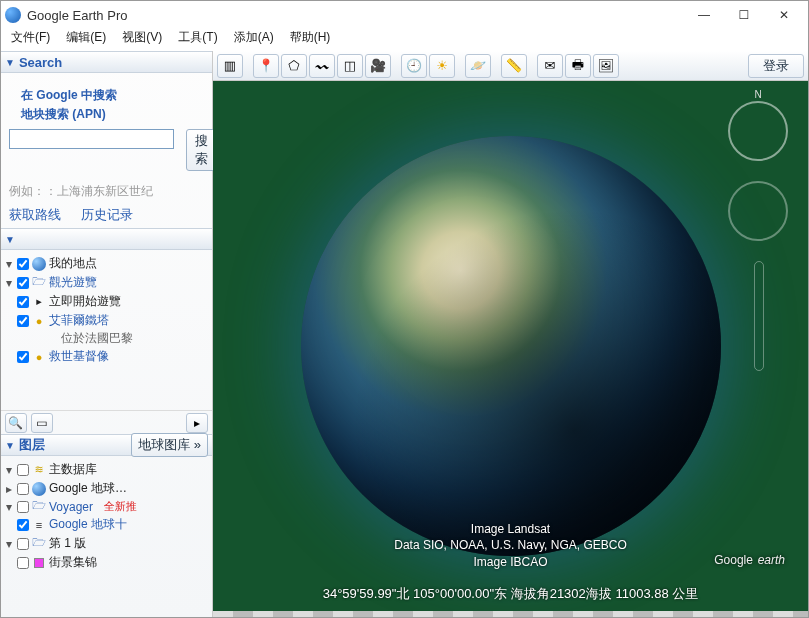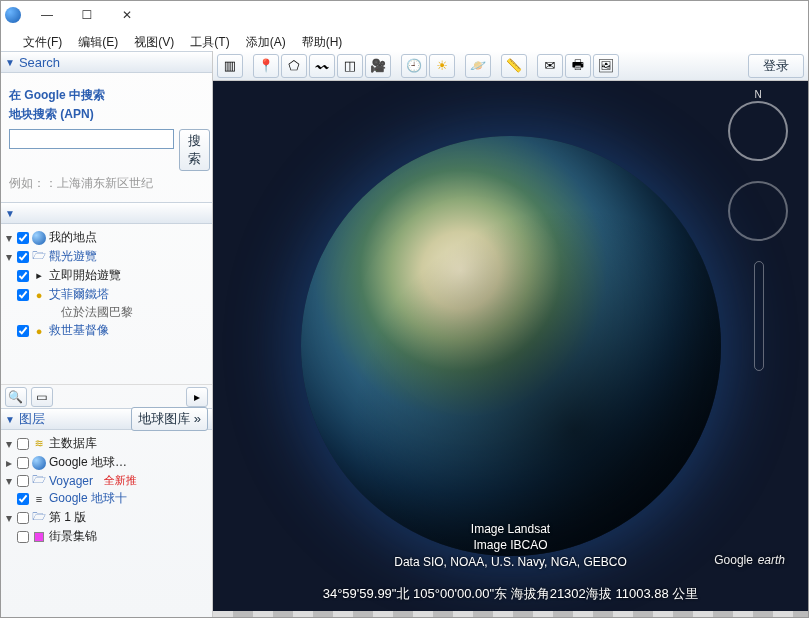--- a/index.html
+++ b/index.html
@@ -1,34 +1,34 @@
 <!DOCTYPE html>
 <html><head>
 <meta charset="utf-8">
 <style>
 *{box-sizing:border-box;margin:0;padding:0;font-family:"Microsoft YaHei",SimSun,Arial,sans-serif;font-size:12px}
 body{width:809px;height:618px;background:#fff;overflow:hidden;border:1px solid #999}
 .titlebar{height:28px;display:flex;align-items:center;padding:0 4px;background:#fff}
 .titlebar .icon{width:16px;height:16px;border-radius:50%;background:radial-gradient(circle at 30% 30%,#6bb6ff,#1a5fb4);margin-right:6px;flex:none}
 .titlebar .title{flex:1;color:#333;font-size:13px}
 .winbtn{width:40px;height:24px;display:flex;align-items:center;justify-content:center;color:#333}
-.menubar{height:22px;display:flex;align-items:flex-end;padding:0 22px;gap:16px;color:#222;font-size:13px}
+.menubar{height:22px;display:flex;align-items:flex-start;padding:0 10px;gap:16px;color:#222;font-size:13px}
 .menubar span{cursor:default}
 .main{display:flex;height:calc(100% - 50px)}
 .sidebar{width:212px;background:linear-gradient(#fdfdfd,#f4f6f8);display:flex;flex-direction:column;border-right:1px solid #c9c9c9}
 .panel-hdr{height:22px;background:linear-gradient(#fff,#e2e9f1);border-top:1px solid #c9d3de;border-bottom:1px solid #c9d3de;display:flex;align-items:center;padding:0 4px;gap:4px}
 .panel-hdr .tri{color:#2a5db0;font-size:10px}
-.panel-hdr .ttl{color:#2a5db0;font-weight:normal;font-size:13px;flex:1}
+.panel-hdr .ttl{color:#2a5db0;font-weight:bold;font-size:13px;flex:1}
 .btn-chip{background:linear-gradient(#fff,#e9eef4);border:1px solid #9fb4ca;border-radius:3px;padding:2px 8px;color:#234;cursor:pointer;font-size:13px}
 .btn-chip.sm{padding:2px 6px}
 .search-body{padding:6px 8px 4px}
-.search-body .radios{margin:8px 0 6px}
+.search-body .radios{margin:8px 12px 6px}
 .search-body .radios label{display:block;color:#333;margin:2px 0;font-size:13px}
 .search-body .radios b{color:#2a5db0;font-weight:bold}
-.search-body .row{display:flex;gap:5px;margin-bottom:4px}
+.search-body .row{display:flex;gap:12px;margin-bottom:12px}
 .search-body input[type=text]{flex:1;border:1px solid #7a9ec2;height:20px;padding:0 4px}
 .search-body .eg{color:#999;font-size:12px;margin:4px 0 6px}
 .search-body .links{display:flex;gap:20px}
 .search-body .links span{color:#2a5db0;font-size:13px;cursor:pointer}
 .tree{padding:4px 2px;flex:1;overflow:hidden;font-size:13px;color:#222}
 .tree .row{display:flex;align-items:center;gap:2px;padding:1px 0}
 .tree .exp{width:12px;text-align:center;color:#555;cursor:pointer}
 .tree .chk{width:12px;height:12px}
 .tree .ic{width:16px;height:14px;display:inline-flex;align-items:center;justify-content:center;font-size:11px}
 .tree .earth{width:14px;height:14px;border-radius:50%;background:radial-gradient(circle at 30% 30%,#9dd2ff,#1a5fb4)}
@@ -38,41 +38,42 @@
 .tree .red{color:#d22;font-size:11px}
 .tree .sub{color:#666;font-size:12px;padding-left:58px}
 .l1{padding-left:4px}.l2{padding-left:20px}.l3{padding-left:36px}.l4{padding-left:52px}
 .toolbar-mini{height:24px;display:flex;align-items:center;gap:4px;padding:0 4px;border-top:1px solid #dcdcdc}
 .toolbar-mini .mb{width:22px;height:20px;border:1px solid #b8c6d6;border-radius:3px;background:linear-gradient(#fff,#e9eef4);display:flex;align-items:center;justify-content:center}
 .viewer{flex:1;display:flex;flex-direction:column;background:#f5f5f5}
 .vtoolbar{height:30px;background:linear-gradient(#fff,#e6ecf2);border-bottom:1px solid #c9c9c9;display:flex;align-items:center;padding:0 4px;gap:2px}
 .vbtn{width:26px;height:24px;border:1px solid #b8c6d6;border-radius:3px;background:linear-gradient(#fff,#eaf0f6);display:flex;align-items:center;justify-content:center;font-size:13px}
 .vbtn.wide{width:auto;padding:6px 14px;font-size:13px;color:#234}
 .vgap{width:6px}
-.canvas{flex:1;position:relative;background:#0f172a;overflow:hidden}
+.canvas{flex:1;position:relative;background:#14532d;overflow:hidden}
 .globe{position:absolute;left:50%;top:50%;width:420px;height:420px;margin:-210px 0 0 -210px;border-radius:50%;
 background:radial-gradient(circle at 38% 32%,#e8e1c2 0%,#cfcba0 10%,#8fa978 18%,#4b7a5e 26%,#2a5d7a 38%,#123a5e 58%,#061a33 82%,#000 100%);
 box-shadow:0 0 60px 14px rgba(40,110,200,.35),inset -40px -40px 80px rgba(0,0,0,.7)}
 .globe:after{content:"";position:absolute;inset:0;border-radius:50%;background:radial-gradient(circle at 65% 70%,rgba(0,0,0,.6),transparent 55%)}
 .nav-compass{position:absolute;right:20px;top:20px;width:60px;height:60px;border:2px solid rgba(255,255,255,.5);border-radius:50%}
 .nav-compass:before{content:"N";position:absolute;left:50%;top:-14px;transform:translateX(-50%);color:#ddd;font-size:10px}
 .nav-look{position:absolute;right:20px;top:100px;width:60px;height:60px;border:2px solid rgba(255,255,255,.35);border-radius:50%}
 .nav-zoom{position:absolute;right:44px;top:180px;width:10px;height:110px;border:1px solid rgba(255,255,255,.35);border-radius:5px}
 .credits{position:absolute;left:50%;bottom:40px;transform:translateX(-50%);color:#fff;text-align:center;font-family:"Times New Roman",serif;font-size:12px;text-shadow:0 0 3px #000;line-height:1.4}
 .brand{position:absolute;right:23px;bottom:42px;color:#eee;font-size:17px;text-shadow:0 0 4px #000}
 .brand em{font-style:italic;font-weight:300}
 .status{position:absolute;left:50%;bottom:8px;transform:translateX(-50%);color:#fff;font-size:13px;text-shadow:0 0 3px #000;white-space:nowrap}
 .sq{width:10px;height:10px;display:inline-block;border:1px solid #888}
 .bottom-strip{height:6px;background:repeating-linear-gradient(90deg,#ddd,#ddd 20px,#bbb 20px,#bbb 40px)}
 </style>
 </head>
 <body>
 
 <div class="titlebar">
   <div class="icon"></div>
+  <div class="title">Google Earth Pro</div>
   <div class="winbtn">—</div>
   <div class="winbtn">☐</div>
   <div class="winbtn">✕</div>
 </div>
 
 <div class="menubar">
   <span>文件(F)</span>
   <span>编辑(E)</span>
   <span>视图(V)</span>
   <span>工具(T)</span>
@@ -91,20 +92,24 @@
     <div class="search-body">
       <div class="radios">
         <label><b>在 Google 中搜索</b></label>
         <label><b>地块搜索 (APN)</b></label>
       </div>
       <div class="row">
         <input type="text" style="">
         <button class="btn-chip">搜索</button>
       </div>
       <div class="eg">例如：：上海浦东新区世纪</div>
+      <div class="links">
+        <span>获取路线</span>
+        <span>历史记录</span>
+      </div>
     </div>
 
     <div class="panel-hdr">
       <span class="tri">▼</span>
     </div>
     <div class="tree" style="flex:0 0 160px">
       <div class="row l1">
           <span class="exp">▾</span>
           <input class="chk" type="checkbox" checked="" style="">
           <span class="ic">
@@ -212,21 +217,21 @@
       <div style="flex:1"></div>
       <div class="vbtn wide">登录</div>
     </div>
     <div class="canvas">
       <div class="globe"></div>
       <div class="nav-compass"></div>
       <div class="nav-look"></div>
       <div class="nav-zoom"></div>
       <div class="credits">
         <div>Image Landsat</div>
+        <div>Data SIO, NOAA, U.S. Navy, NGA, GEBCO</div>
         <div>Image IBCAO</div>
-        <div>Data SIO, NOAA, U.S. Navy, NGA, GEBCO</div>
       </div>
       <div class="brand"><span>Google</span> <em>earth</em></div>
       <div class="status">34°59'59.99"北 105°00'00.00"东 海拔角21302海拔  11003.88 公里</div>
     </div>
     <div class="bottom-strip"></div>
   </div>
 </div>
 
 </body></html>

